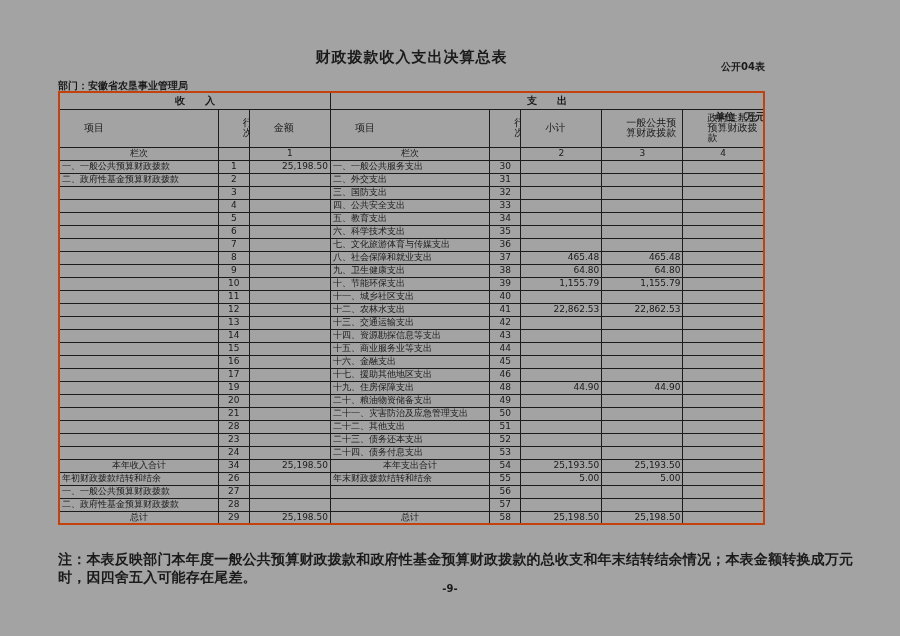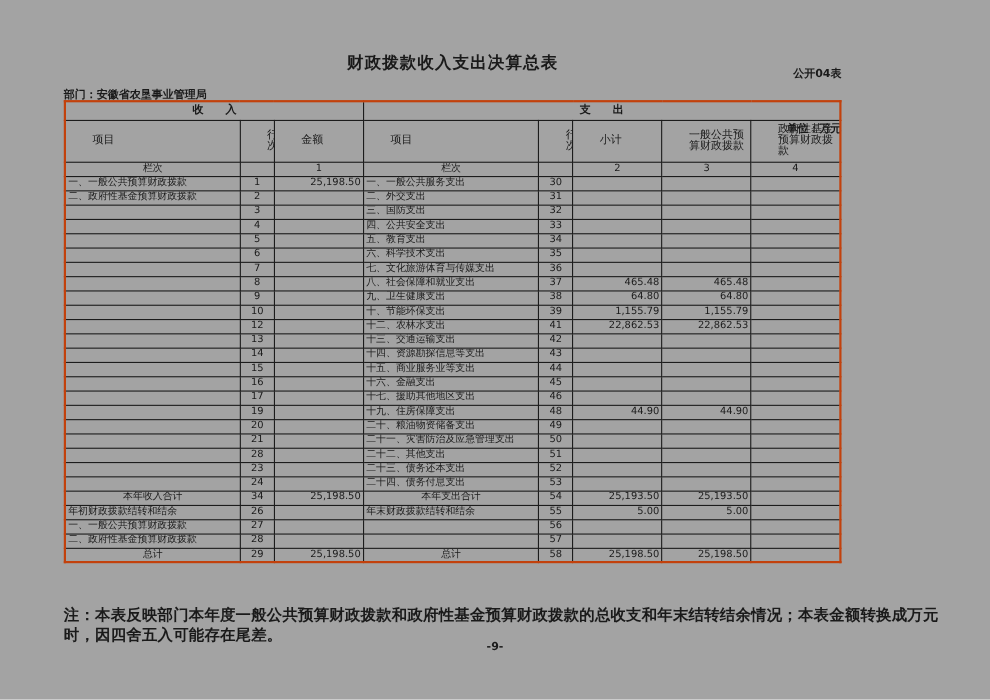--- a/index.html
+++ b/index.html
@@ -200,20 +200,30 @@
           <td class="ctr">10</td>
           <td class="num"></td>
           <td class="item">十、节能环保支出</td>
           <td class="ctr">39</td>
           <td class="num">1,155.79</td>
           <td class="num">1,155.79</td>
           <td class="num"></td>
         </tr>
         <tr class="body-row">
           <td class="item"></td>
+          <td class="ctr">11</td>
+          <td class="num"></td>
+          <td class="item">十一、城乡社区支出</td>
+          <td class="ctr">40</td>
+          <td class="num"></td>
+          <td class="num"></td>
+          <td class="num"></td>
+        </tr>
+        <tr class="body-row">
+          <td class="item"></td>
           <td class="ctr">12</td>
           <td class="num"></td>
           <td class="item">十二、农林水支出</td>
           <td class="ctr">41</td>
           <td class="num">22,862.53</td>
           <td class="num">22,862.53</td>
           <td class="num"></td>
         </tr>
         <tr class="body-row">
           <td class="item"></td>

